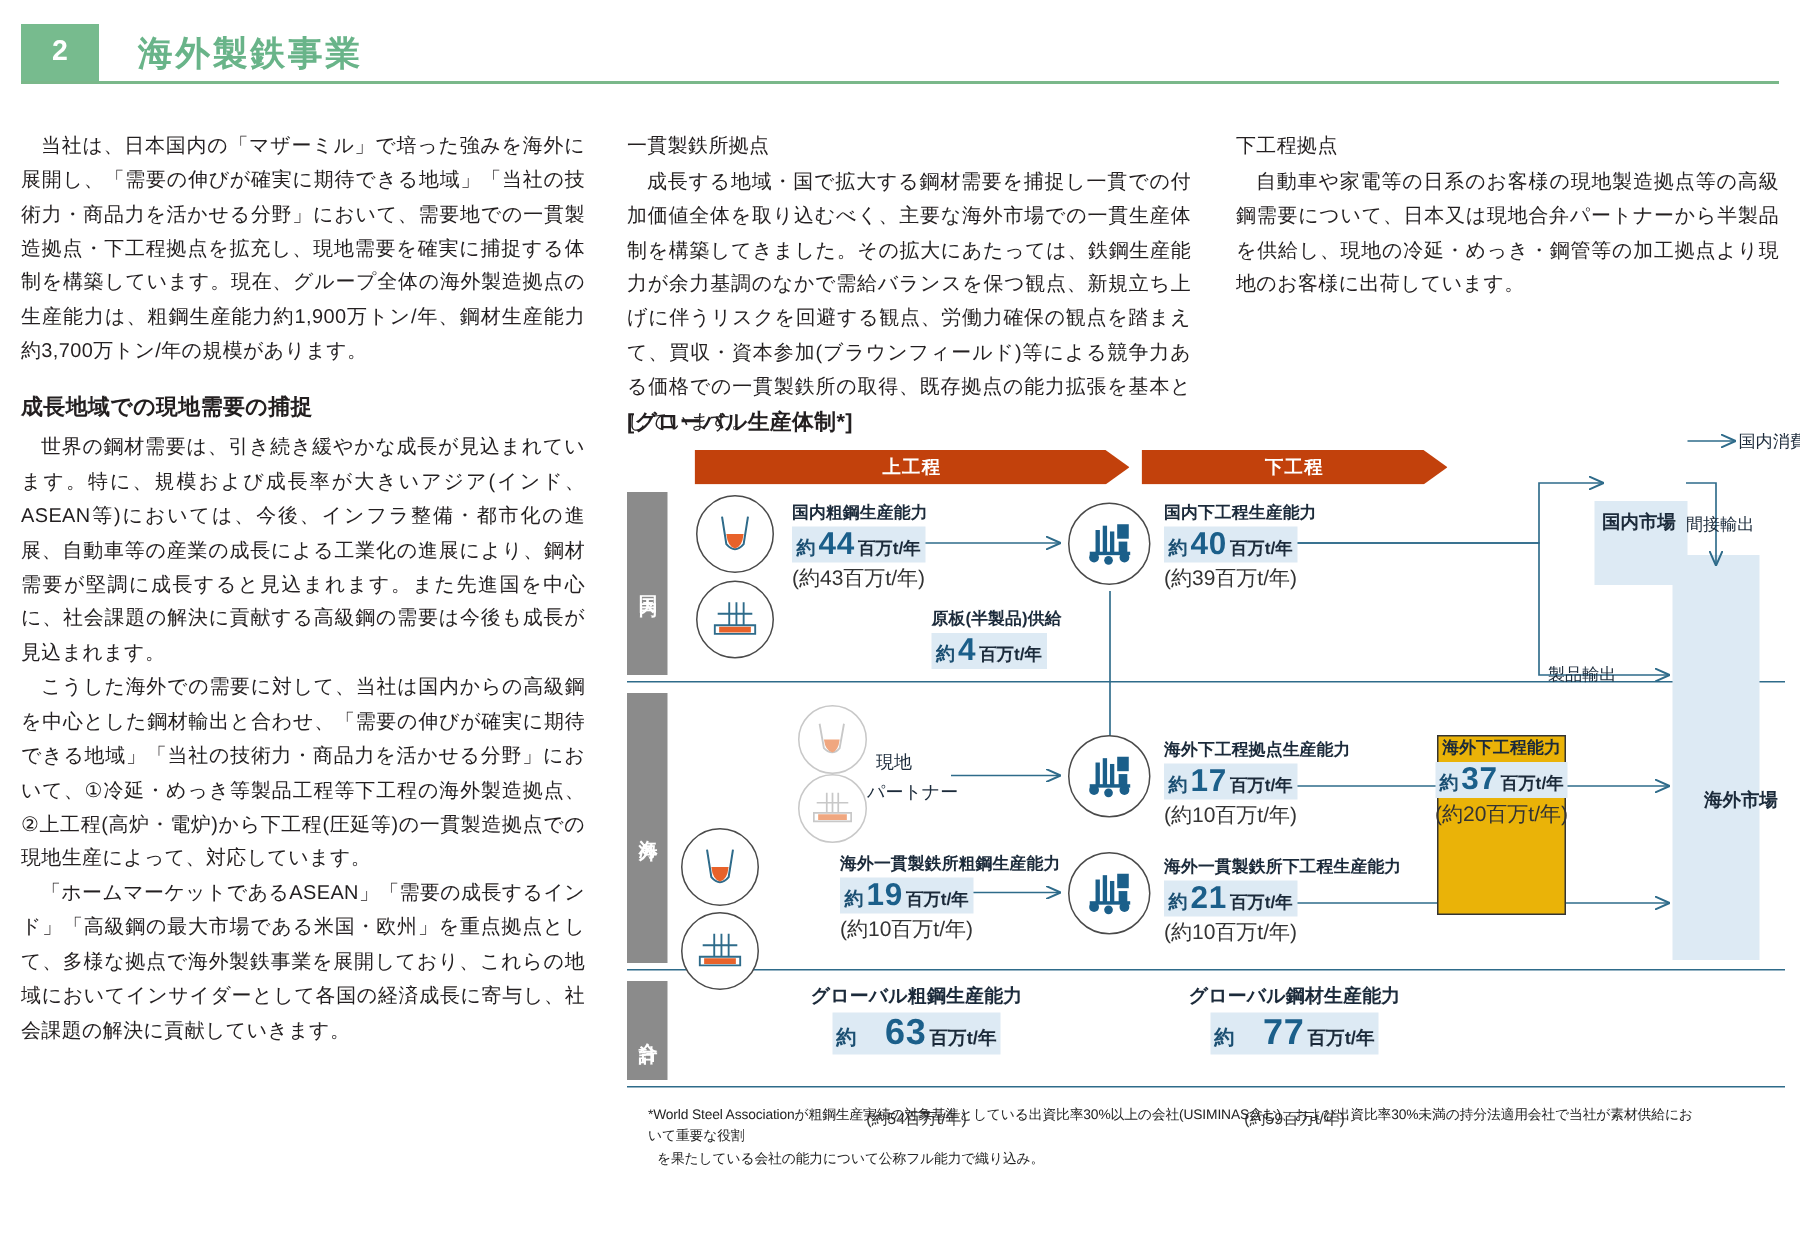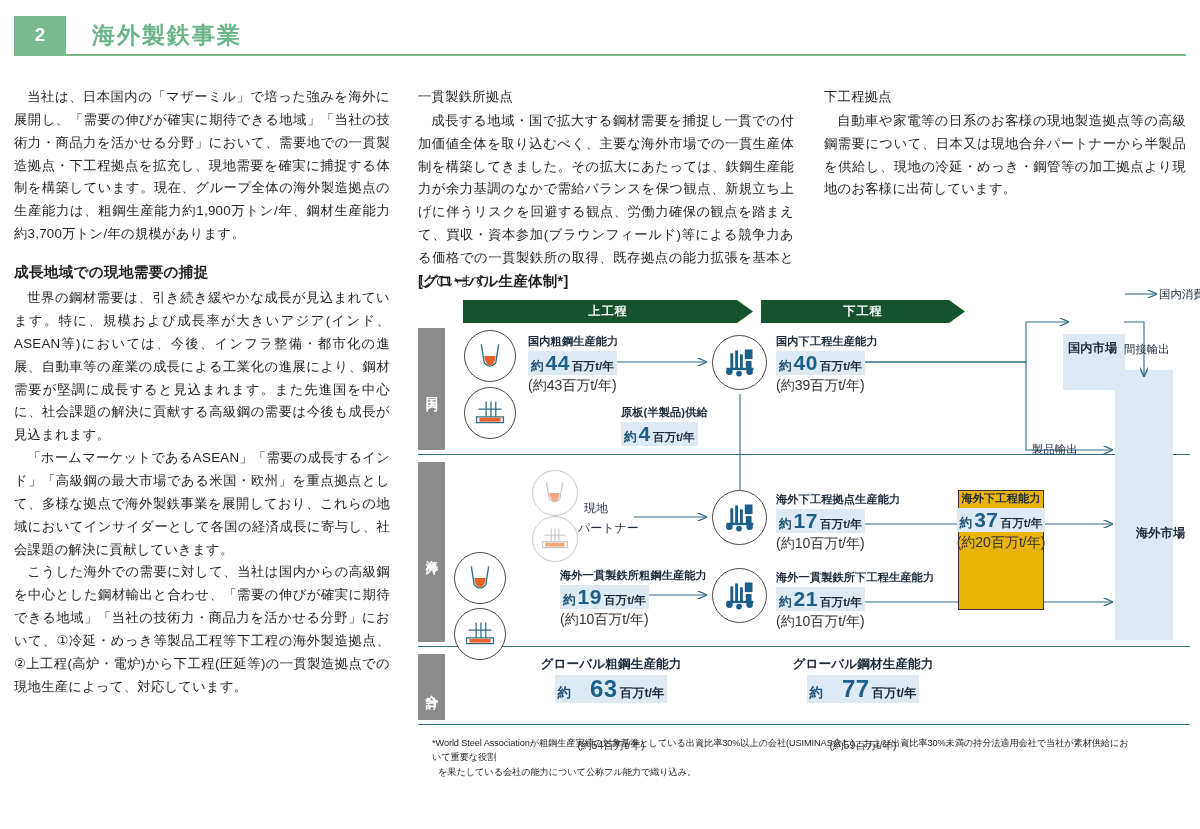--- a/index.html
+++ b/index.html
@@ -38,21 +38,21 @@
   #col-left  { left: 14px;  top: 86px;  width: 376px; }
   #col-mid   { left: 418px; top: 86px;  width: 376px; }
   #col-right { left: 824px; top: 86px;  width: 362px; }
 
   
   .diagram { position: absolute; left: 418px; top: 272px; width: 772px; height: 520px; }
   .dg-title { position: absolute; left: 0; top: 0; font-size: 14.5px; font-weight: bold; letter-spacing: .02em; }
   .dg-note  { position: absolute; left: 147px; top: 4px; font-size: 9.3px; color: #333; letter-spacing: -0.01em; }
 
   
-  .band { position: absolute; top: 28px; height: 23px; background: #14532d; }
+  .band { position: absolute; top: 28px; height: 23px; background: #c2410c; }
   .band span { display: block; text-align: center; color: #fff; font-size: 12.2px; font-weight: bold;
                line-height: 23px; letter-spacing: .08em; }
   #band-up   { left: 45px; width: 290px; clip-path: polygon(0 0, calc(100% - 16px) 0, 100% 50%, calc(100% - 16px) 100%, 0 100%); }
   #band-down { left: 343px; width: 204px; clip-path: polygon(0 0, calc(100% - 16px) 0, 100% 50%, calc(100% - 16px) 100%, 0 100%); }
 
   
   .side { position: absolute; left: 0; width: 27px; background: #8b8b8b; color: #fff;
           font-size: 12.4px; font-weight: bold; display: flex; align-items: center; justify-content: center;
           writing-mode: vertical-rl; letter-spacing: .14em; }
   #side-dom { top: 56px;  height: 122px; }
@@ -109,22 +109,22 @@
 
   <div class="header">
     <div class="header-num">2</div>
     <div class="header-title">海外製鉄事業</div>
   </div>
 
   <div class="col" id="col-left">
     <p>当社は、日本国内の「マザーミル」で培った強みを海外に展開し、「需要の伸びが確実に期待できる地域」「当社の技術力・商品力を活かせる分野」において、需要地での一貫製造拠点・下工程拠点を拡充し、現地需要を確実に捕捉する体制を構築しています。現在、グループ全体の海外製造拠点の生産能力は、粗鋼生産能力約1,900万トン/年、鋼材生産能力約3,700万トン/年の規模があります。</p>
     <h3>成長地域での現地需要の捕捉</h3>
     <p>世界の鋼材需要は、引き続き緩やかな成長が見込まれています。特に、規模および成長率が大きいアジア(インド、ASEAN等)においては、今後、インフラ整備・都市化の進展、自動車等の産業の成長による工業化の進展により、鋼材需要が堅調に成長すると見込まれます。また先進国を中心に、社会課題の解決に貢献する高級鋼の需要は今後も成長が見込まれます。</p>
+    <p>こうした海外での需要に対して、当社は国内からの高級鋼を中心とした鋼材輸出と合わせ、「需要の伸びが確実に期待できる地域」「当社の技術力・商品力を活かせる分野」において、①冷延・めっき等製品工程等下工程の海外製造拠点、②上工程(高炉・電炉)から下工程(圧延等)の一貫製造拠点での現地生産によって、対応しています。</p>
     <p>「ホームマーケットであるASEAN」「需要の成長するインド」「高級鋼の最大市場である米国・欧州」を重点拠点として、多様な拠点で海外製鉄事業を展開しており、これらの地域においてインサイダーとして各国の経済成長に寄与し、社会課題の解決に貢献していきます。</p>
-    <p>こうした海外での需要に対して、当社は国内からの高級鋼を中心とした鋼材輸出と合わせ、「需要の伸びが確実に期待できる地域」「当社の技術力・商品力を活かせる分野」において、①冷延・めっき等製品工程等下工程の海外製造拠点、②上工程(高炉・電炉)から下工程(圧延等)の一貫製造拠点での現地生産によって、対応しています。</p>
   </div>
 
   <div class="col" id="col-mid">
     <h4>一貫製鉄所拠点</h4>
     <p>成長する地域・国で拡大する鋼材需要を捕捉し一貫での付加価値全体を取り込むべく、主要な海外市場での一貫生産体制を構築してきました。その拡大にあたっては、鉄鋼生産能力が余力基調のなかで需給バランスを保つ観点、新規立ち上げに伴うリスクを回避する観点、労働力確保の観点を踏まえて、買収・資本参加(ブラウンフィールド)等による競争力ある価格での一貫製鉄所の取得、既存拠点の能力拡張を基本としています。</p>
   </div>
 
   <div class="col" id="col-right">
     <h4>下工程拠点</h4>
     <p>自動車や家電等の日系のお客様の現地製造拠点等の高級鋼需要について、日本又は現地合弁パートナーから半製品を供給し、現地の冷延・めっき・鋼管等の加工拠点より現地のお客様に出荷しています。</p>

